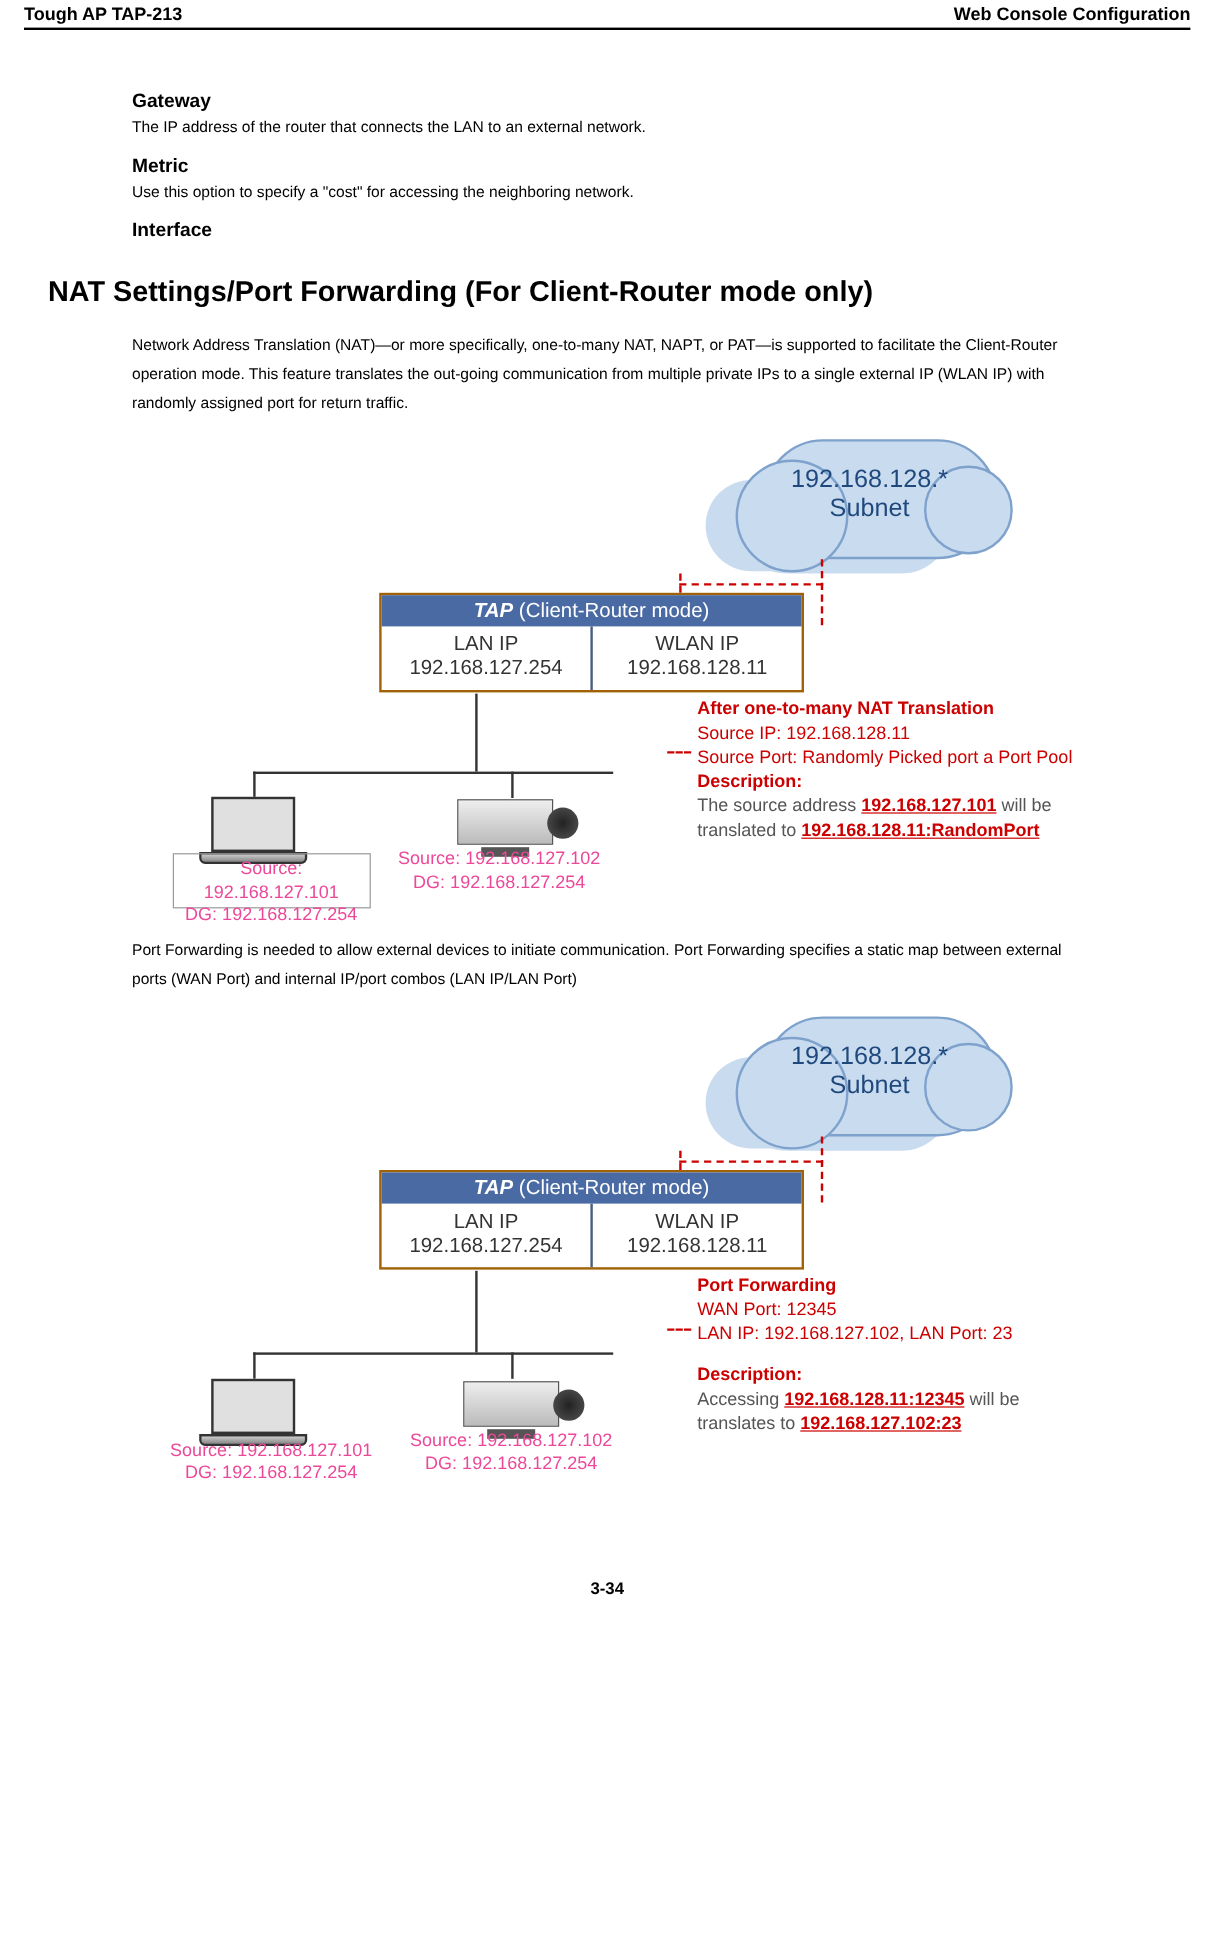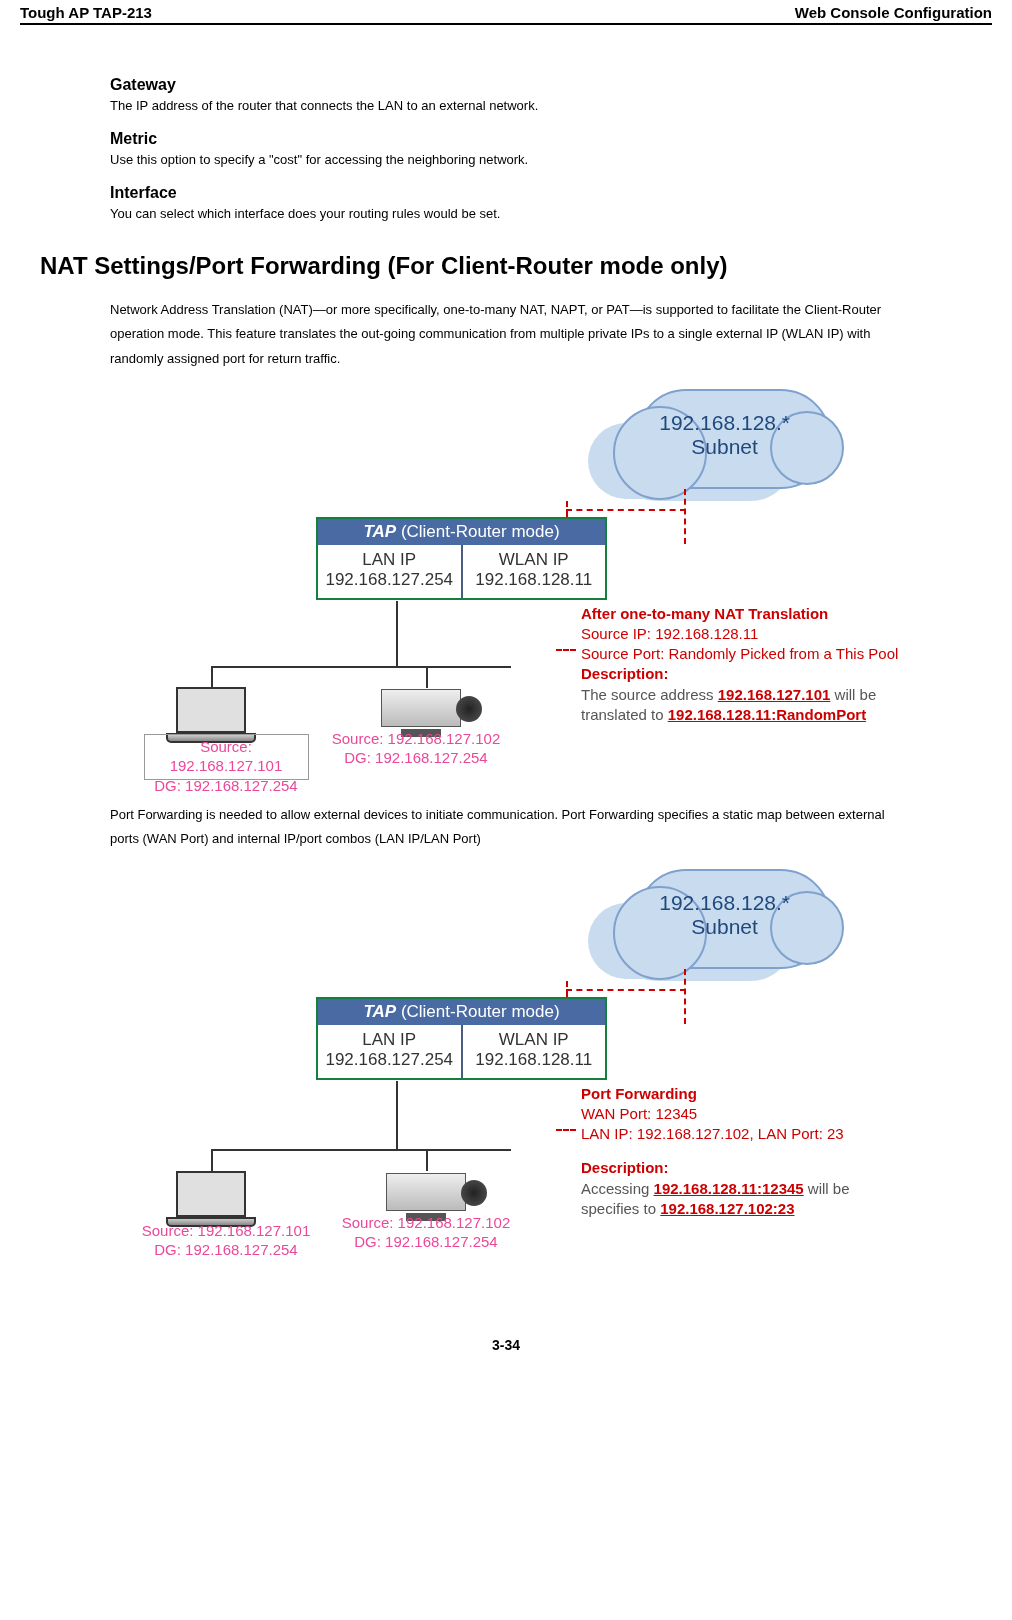--- a/index.html
+++ b/index.html
@@ -50,21 +50,21 @@
     border-radius: 50px;
   }
   .cloud::before, .cloud::after {
     content:""; position:absolute; background:#c9dbef; border:2px solid #7ea2cc; border-radius:50%;
   }
   .cloud::before { width:90px; height:90px; left:-25px; top:15px; }
   .cloud::after  { width:70px; height:70px; right:-15px; top:20px; }
   .cloud-text { position: absolute; top: 22px; right: 96px; z-index:3; text-align:center; color:#1f497d; font-size:21px; font-family:"Segoe UI",sans-serif; }
   .tap-box {
     position: absolute; top: 128px; left: 190px;
-    width: 291px; border: 2px solid #15803d;
+    width: 354px; border: 2px solid #a16207;
   }
   .tap-title { background:#4a6aa4; color:#fff; font-family:"Segoe UI",sans-serif; font-size:17px; text-align:center; padding:3px 0; }
   .tap-title b { font-style: italic; }
   .tap-cols { display:flex; }
   .tap-col { flex:1; text-align:center; padding:5px 0 8px 0; font-family:"Segoe UI",sans-serif; font-size:17px; color:#333; }
   .tap-col:first-child { border-right:2px solid #4a5d80; }
 
   
   .line { position:absolute; background:#333; }
   .dline { position:absolute; border-left:2px dashed #c00; }
@@ -100,21 +100,20 @@
 
 <div class="content">
 
   <h3 class="small-h">Gateway</h3>
   <p class="body-text">The IP address of the router that connects the LAN to an external network.</p>
 
   <h3 class="small-h">Metric</h3>
   <p class="body-text">Use this option to specify a "cost" for accessing the neighboring network.</p>
 
   <h3 class="small-h">Interface</h3>
-  <p class="body-text">You can select which interface does your routing rules would be set.</p>
 
   <h2 class="main-h">NAT Settings/Port Forwarding (For Client-Router mode only)</h2>
 
   <p class="paragraph">Network Address Translation (NAT)—or more specifically, one-to-many NAT, NAPT, or PAT—is supported to facilitate the Client-Router operation mode. This feature translates the out-going communication from multiple private IPs to a single external IP (WLAN IP) with randomly assigned port for return traffic.</p>
 
   <div class="diagram-wrap">
     <div class="cloud"></div>
     <div class="cloud-text">
       <div>192.168.128.*</div>
       <div>Subnet</div>
@@ -161,21 +160,21 @@
     <div class="dev-label" style="left:200px; top:340px; width:180px;">
       <div>Source: 192.168.127.102</div>
       <div>DG: 192.168.127.254</div>
     </div>
 
     <div class="dline-h" style="left:430px; top:260px; width:20px;"></div>
 
     <div class="ann-box" style="left:455px; top:215px; width:320px;">
       <div class="ann-red">After one-to-many NAT Translation</div>
       <div class="ann-red-n">Source IP: 192.168.128.11</div>
-      <div class="ann-red-n">Source Port: Randomly Picked from a This Pool</div>
+      <div class="ann-red-n">Source Port: Randomly Picked port a Port Pool</div>
       <div class="ann-red">Description:</div>
       <div class="ann-gray"><span>The source address </span><span class="ann-u">192.168.127.101</span><span> will be</span></div>
       <div class="ann-gray"><span>translated to </span><span class="ann-u">192.168.128.11:RandomPort</span></div>
     </div>
   </div>
 
   <p class="paragraph">Port Forwarding is needed to allow external devices to initiate communication. Port Forwarding specifies a static map between external ports (WAN Port) and internal IP/port combos (LAN IP/LAN Port)</p>
 
   <div class="diagram-wrap">
     <div class="cloud"></div>
@@ -227,19 +226,19 @@
 
     <div class="dline-h" style="left:430px; top:260px; width:20px;"></div>
 
     <div class="ann-box" style="left:455px; top:215px; width:310px;">
       <div class="ann-red">Port Forwarding</div>
       <div class="ann-red-n">WAN Port: 12345</div>
       <div class="ann-red-n">LAN IP: 192.168.127.102, LAN Port: 23</div>
       <div style="height:14px;"></div>
       <div class="ann-red">Description:</div>
       <div class="ann-gray"><span>Accessing </span><span class="ann-u">192.168.128.11:12345</span><span> will be</span></div>
-      <div class="ann-gray"><span>specifies to </span><span class="ann-u">192.168.127.102:23</span></div>
+      <div class="ann-gray"><span>translates to </span><span class="ann-u">192.168.127.102:23</span></div>
     </div>
   </div>
 
 </div>
 
 <div class="page-num">3-34</div>
 
 </body></html>

